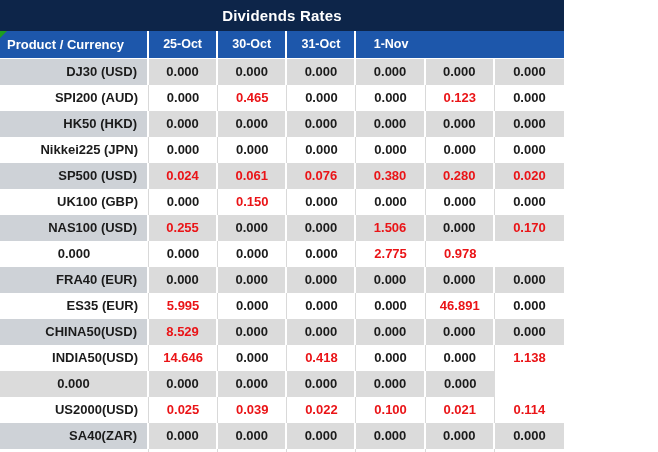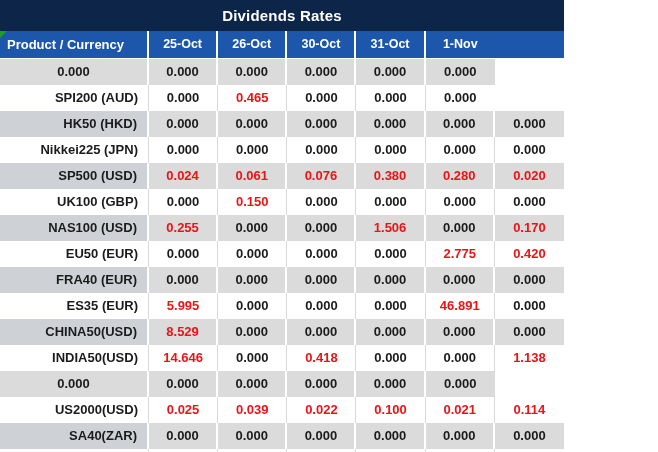--- a/index.html
+++ b/index.html
@@ -89,42 +89,43 @@
 <div class="app">
 
   <div class="title-bar">Dividends Rates</div>
 
   <div class="corner-marker"></div>
 
   <div class="grid-row header-row">
     <div class="header-cell product">Product / Currency</div>
 
   <div class="header-cell">25-Oct</div>
-      <div class="header-cell">26-Oct</div>
       <div class="header-cell">30-Oct</div>
       <div class="header-cell">31-Oct</div>
       <div class="header-cell">1-Nov</div>
     </div>
 
   <div>
 
   <div class="grid-row data-row gray">
+        <div class="cell product">DJ30 (USD)</div>
         <div class="cell value">0.000</div>
         <div class="cell value">0.000</div>
         <div class="cell value">0.000</div>
         <div class="cell value">0.000</div>
         <div class="cell value">0.000</div>
         <div class="cell value">0.000</div>
       </div>
       <div class="grid-row data-row white">
         <div class="cell product">SPI200 (AUD)</div>
         <div class="cell value">0.000</div>
         <div class="cell value red">0.465</div>
         <div class="cell value">0.000</div>
         <div class="cell value">0.000</div>
+        <div class="cell value red">0.123</div>
         <div class="cell value">0.000</div>
       </div>
       <div class="grid-row data-row gray">
         <div class="cell product">HK50 (HKD)</div>
         <div class="cell value">0.000</div>
         <div class="cell value">0.000</div>
         <div class="cell value">0.000</div>
         <div class="cell value">0.000</div>
         <div class="cell value">0.000</div>
         <div class="cell value">0.000</div>
@@ -159,27 +160,26 @@
       <div class="grid-row data-row gray">
         <div class="cell product">NAS100 (USD)</div>
         <div class="cell value red">0.255</div>
         <div class="cell value">0.000</div>
         <div class="cell value">0.000</div>
         <div class="cell value red">1.506</div>
         <div class="cell value">0.000</div>
         <div class="cell value red">0.170</div>
       </div>
       <div class="grid-row data-row white">
-        <div class="cell product">EU50 (EUR)</div>
         <div class="cell value">0.000</div>
         <div class="cell value">0.000</div>
         <div class="cell value">0.000</div>
         <div class="cell value">0.000</div>
         <div class="cell value red">2.775</div>
-        <div class="cell value red">0.420</div>
+        <div class="cell value red">0.978</div>
       </div>
       <div class="grid-row data-row gray">
         <div class="cell product">FRA40 (EUR)</div>
         <div class="cell value">0.000</div>
         <div class="cell value">0.000</div>
         <div class="cell value">0.000</div>
         <div class="cell value">0.000</div>
         <div class="cell value">0.000</div>
         <div class="cell value">0.000</div>
       </div>

